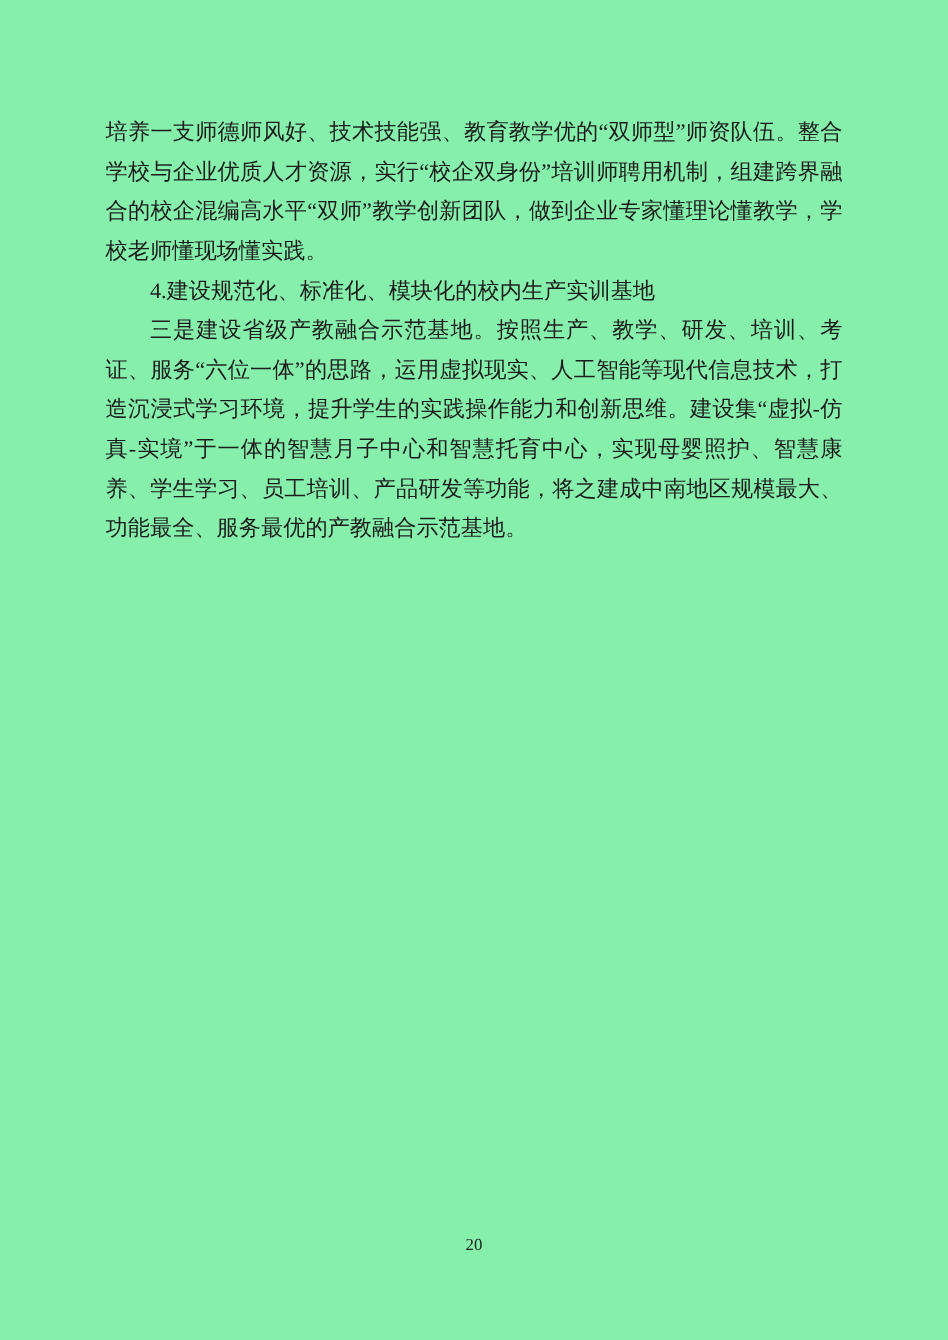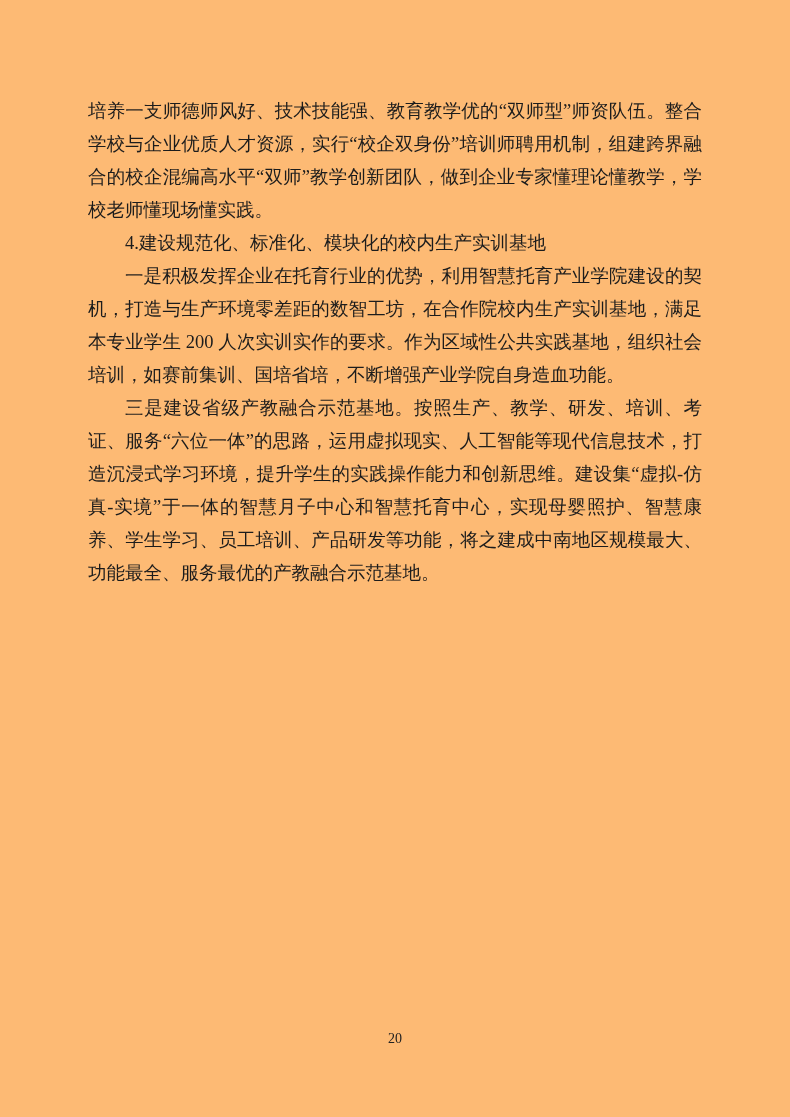--- a/index.html
+++ b/index.html
@@ -4,21 +4,21 @@
 <style>
   html, body {
     margin: 0;
     padding: 0;
     background: #ffffff;
   }
   .page {
     position: relative;
     width: 790px;
     height: 1117px;
-    background: #fdba74;
+    background: #86efac;
     overflow: hidden;
     font-family: "Liberation Serif", serif;
     color: #1c1c1c;
   }
   .content {
     position: absolute;
     left: 88px;
     top: 95px;
     width: 614px;
   }
@@ -48,17 +48,16 @@
     font-family: "Liberation Serif", serif;
   }
 </style>
 </head>
 <body>
 
 <div class="page">
   <div class="content">
     <p class="para continued">培养一支师德师风好、技术技能强、教育教学优的“双师型”师资队伍。整合学校与企业优质人才资源，实行“校企双身份”培训师聘用机制，组建跨界融合的校企混编高水平“双师”教学创新团队，做到企业专家懂理论懂教学，学校老师懂现场懂实践。</p>
     <p class="para heading">4.建设规范化、标准化、模块化的校内生产实训基地</p>
-    <p class="para">一是积极发挥企业在托育行业的优势，利用智慧托育产业学院建设的契机，打造与生产环境零差距的数智工坊，在合作院校内生产实训基地，满足本专业学生 200 人次实训实作的要求。作为区域性公共实践基地，组织社会培训，如赛前集训、国培省培，不断增强产业学院自身造血功能。</p>
     <p class="para">三是建设省级产教融合示范基地。按照生产、教学、研发、培训、考证、服务“六位一体”的思路，运用虚拟现实、人工智能等现代信息技术，打造沉浸式学习环境，提升学生的实践操作能力和创新思维。建设集“虚拟-仿真-实境”于一体的智慧月子中心和智慧托育中心，实现母婴照护、智慧康养、学生学习、员工培训、产品研发等功能，将之建成中南地区规模最大、功能最全、服务最优的产教融合示范基地。</p>
   </div>
   <div class="page-number">20</div>
 </div>
 
 </body></html>

